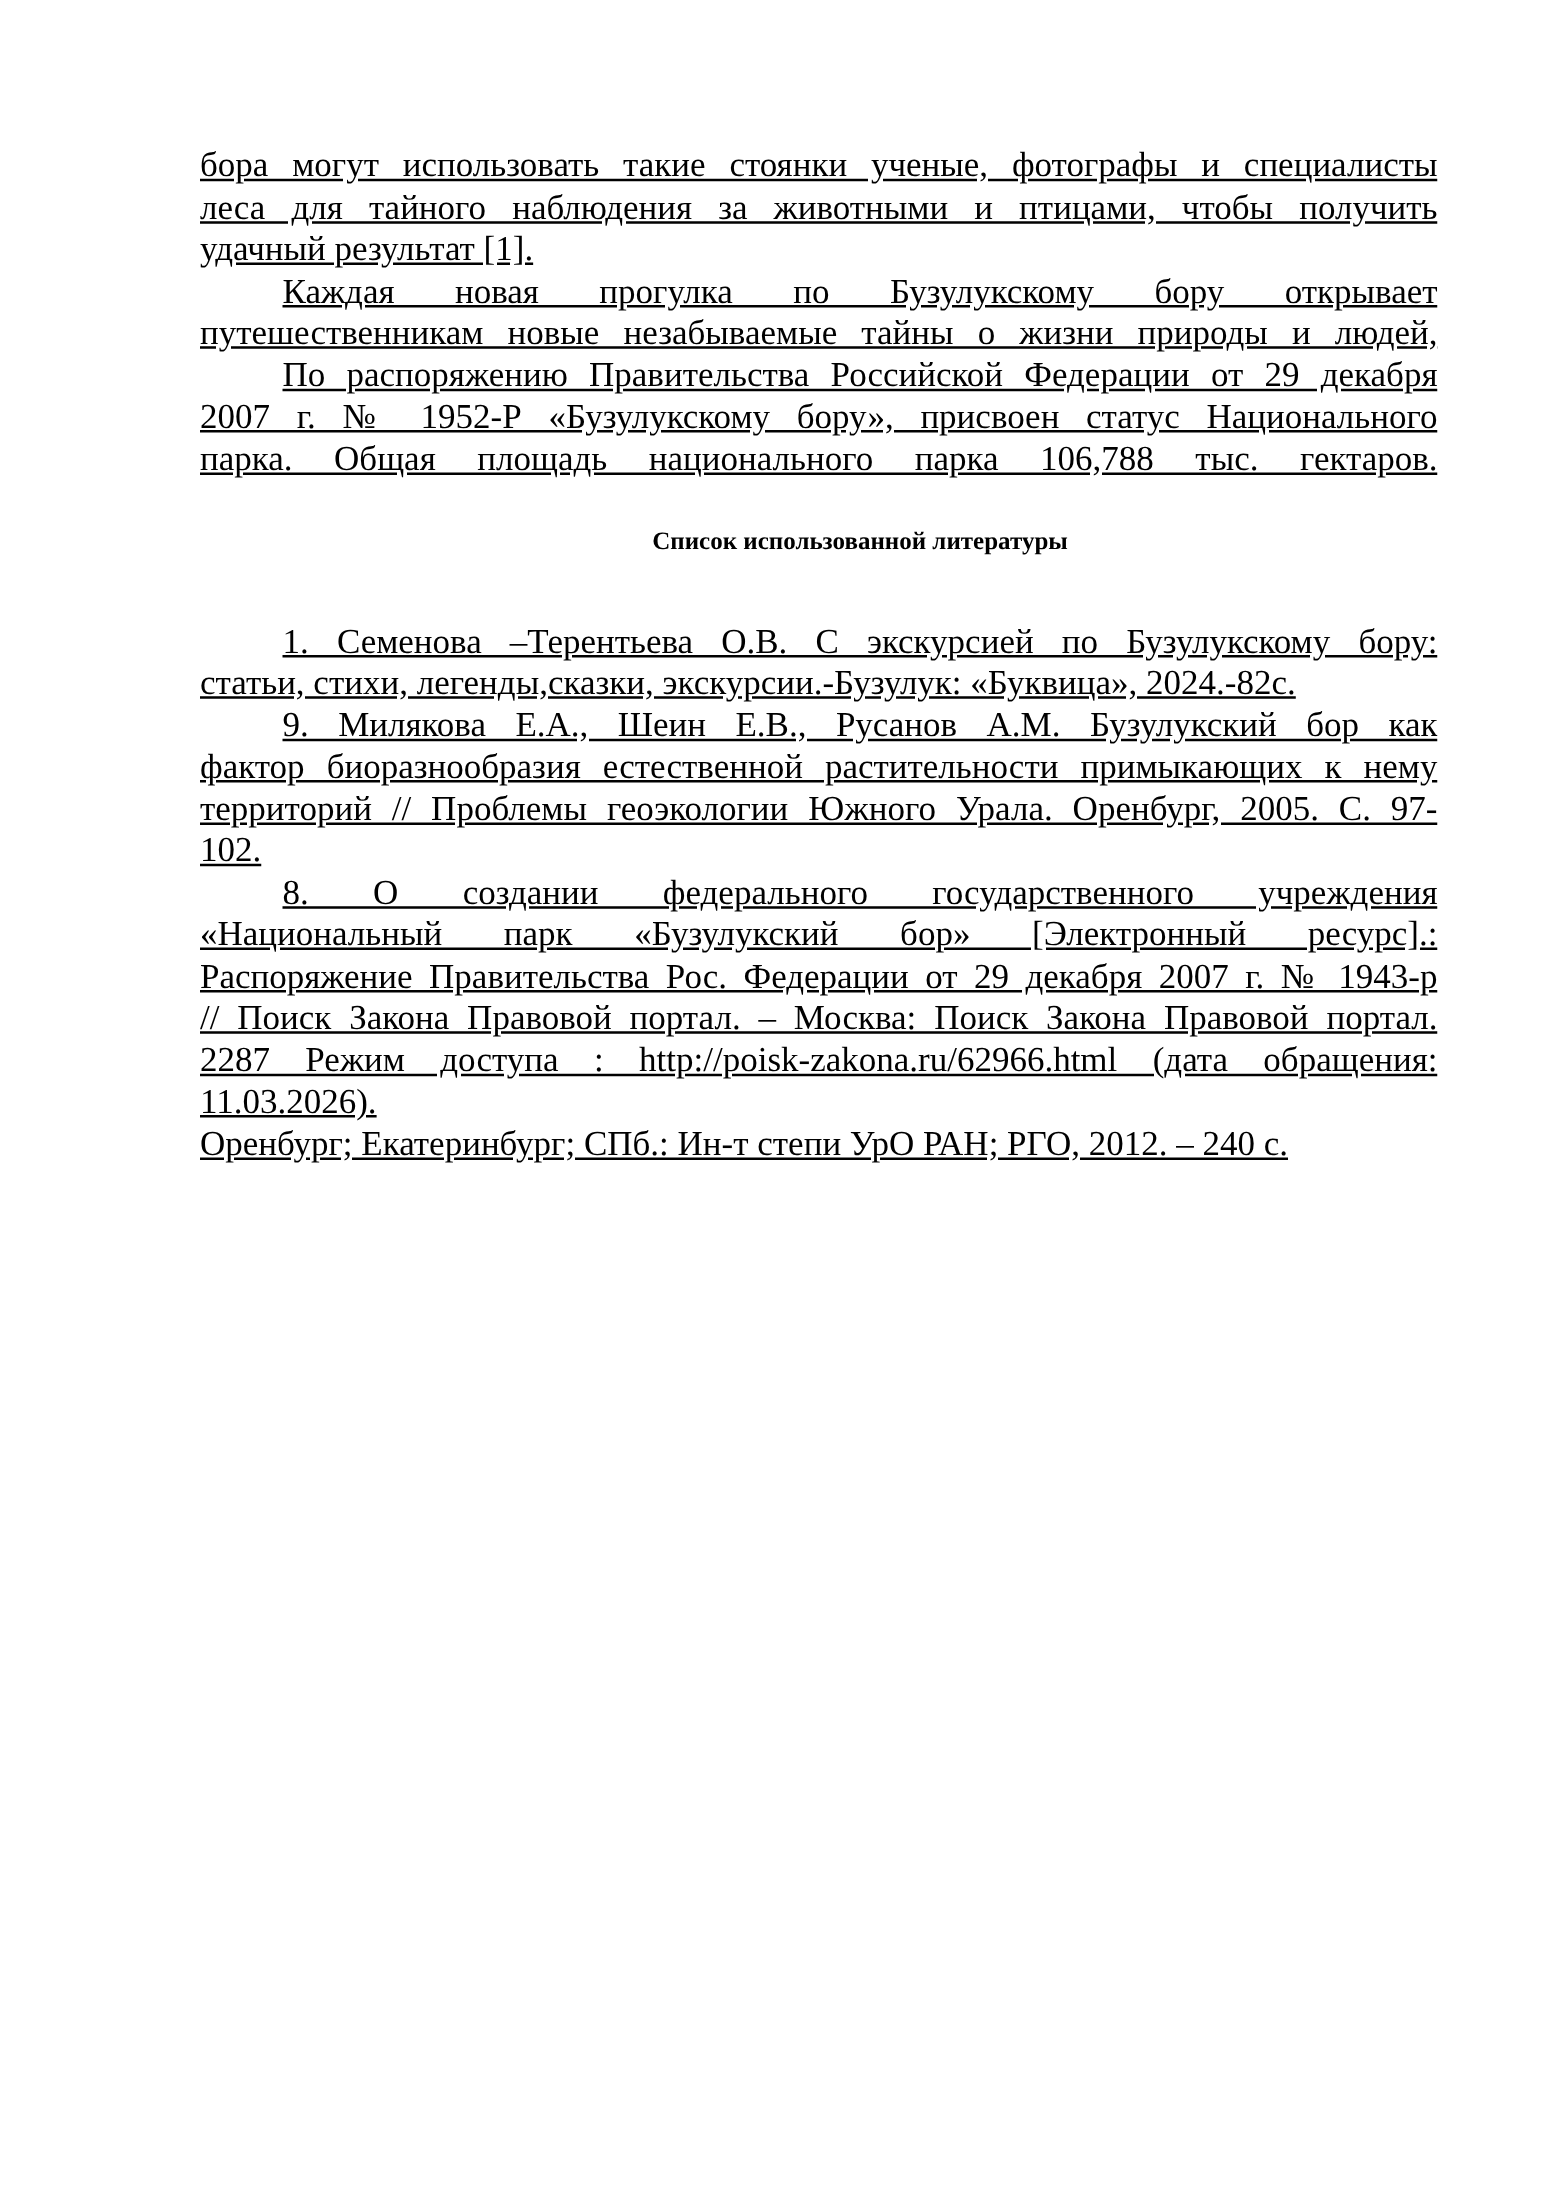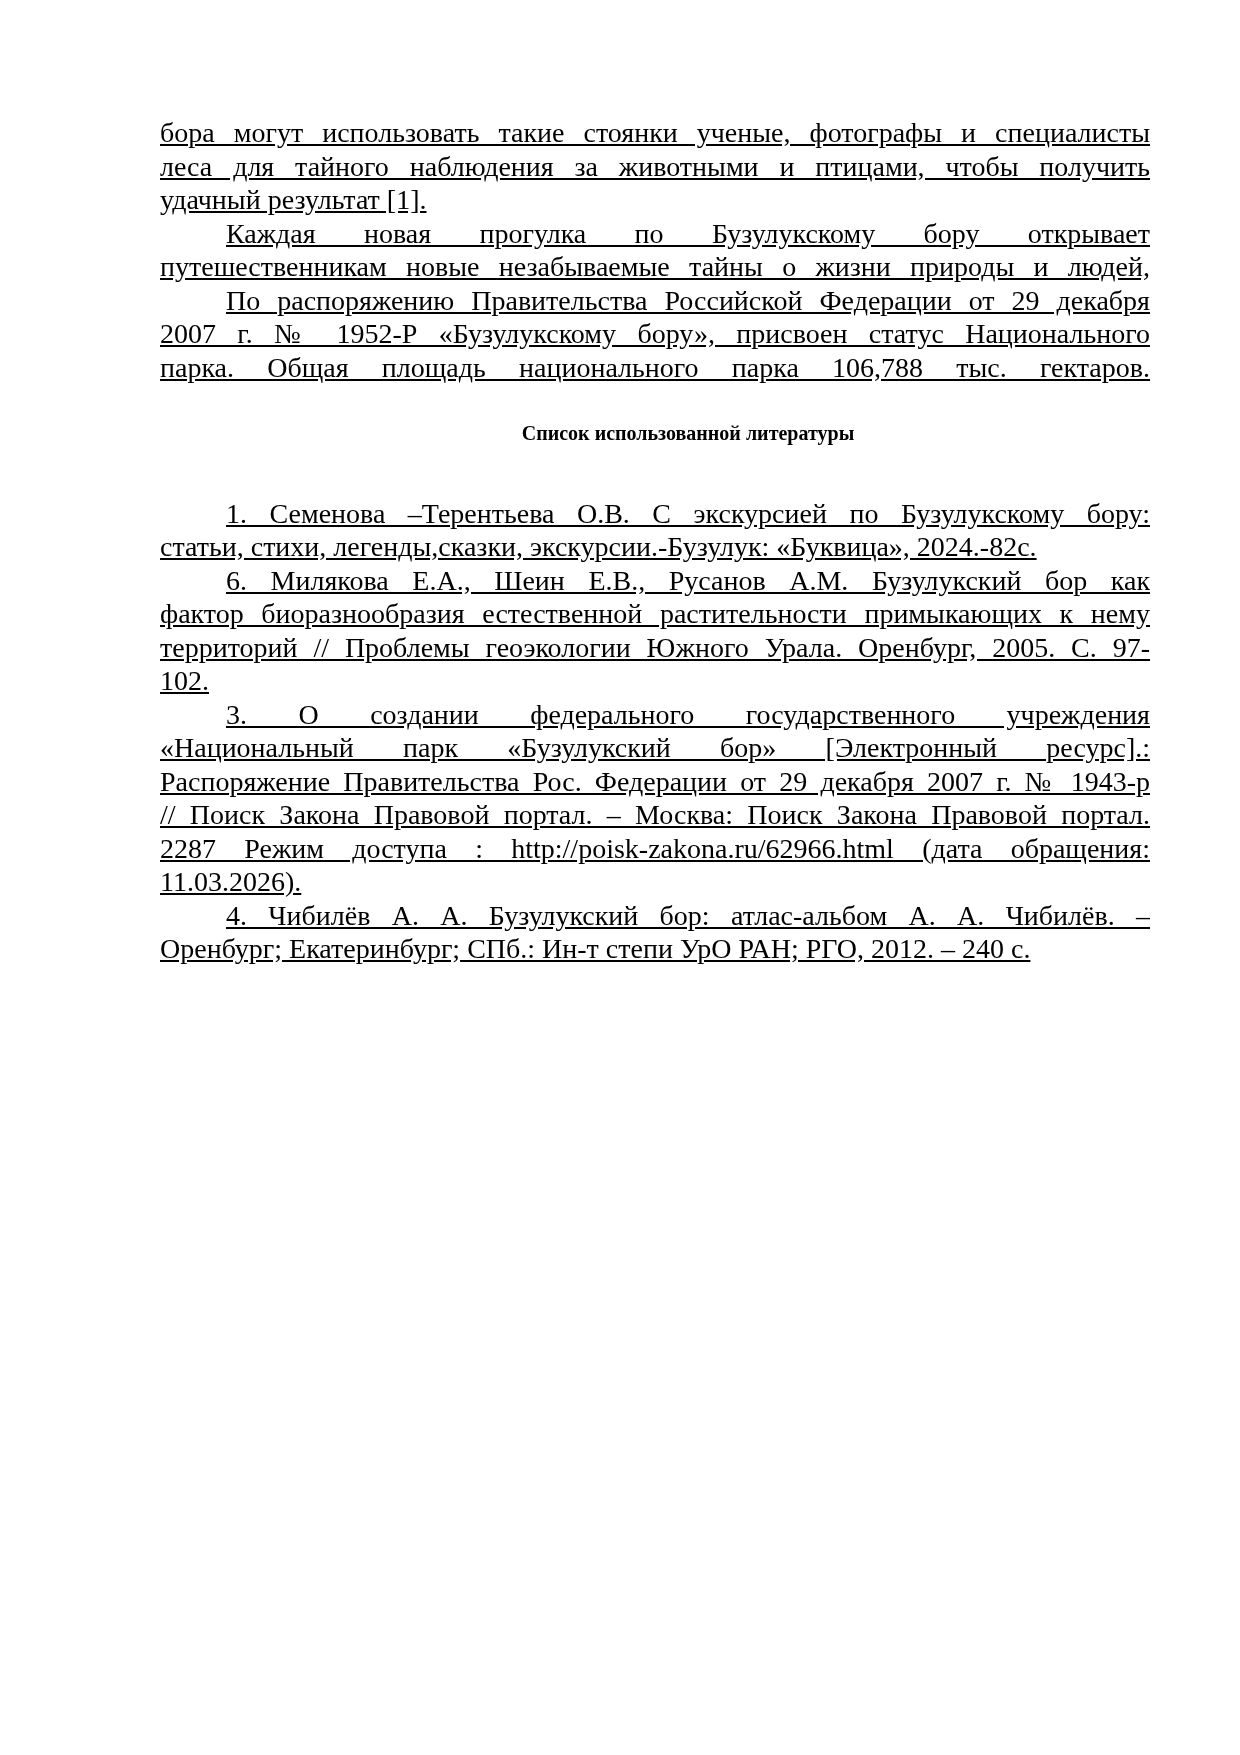--- a/index.html
+++ b/index.html
@@ -68,31 +68,30 @@
         <div class="line stretch">парка. Общая площадь национального парка 106,788 тыс. гектаров.</div>
       </div>
     </div>
   <div class="section-heading">Список использованной литературы</div>
   <div>
       <div class="block">
         <div class="line stretch indent">1. Семенова –Терентьева О.В. С экскурсией по Бузулукскому бору:</div>
         <div class="line">статьи, стихи, легенды,сказки, экскурсии.-Бузулук: «Буквица», 2024.-82с.</div>
       </div>
       <div class="block">
-        <div class="line stretch indent">6. Милякова Е.А., Шеин Е.В., Русанов А.М. Бузулукский бор как</div>
+        <div class="line stretch indent">9. Милякова Е.А., Шеин Е.В., Русанов А.М. Бузулукский бор как</div>
         <div class="line stretch">фактор биоразнообразия естественной растительности примыкающих к нему</div>
         <div class="line stretch">территорий // Проблемы геоэкологии Южного Урала. Оренбург, 2005. С. 97-</div>
         <div class="line">102.</div>
       </div>
       <div class="block">
-        <div class="line stretch indent">3. О создании федерального государственного учреждения</div>
+        <div class="line stretch indent">8. О создании федерального государственного учреждения</div>
         <div class="line stretch">«Национальный парк «Бузулукский бор» [Электронный ресурс].:</div>
         <div class="line stretch">Распоряжение Правительства Рос. Федерации от 29 декабря 2007 г. № 1943-р</div>
         <div class="line stretch">// Поиск Закона Правовой портал. – Москва: Поиск Закона Правовой портал.</div>
         <div class="line stretch">2287 Режим доступа : http://poisk-zakona.ru/62966.html (дата обращения:</div>
         <div class="line">11.03.2026).</div>
       </div>
       <div class="block">
-        <div class="line stretch indent">4. Чибилёв А. А. Бузулукский бор: атлас-альбом А. А. Чибилёв. –</div>
         <div class="line">Оренбург; Екатеринбург; СПб.: Ин-т степи УрО РАН; РГО, 2012. – 240 с.</div>
       </div>
     </div>
 </div>
 
 </body></html>

